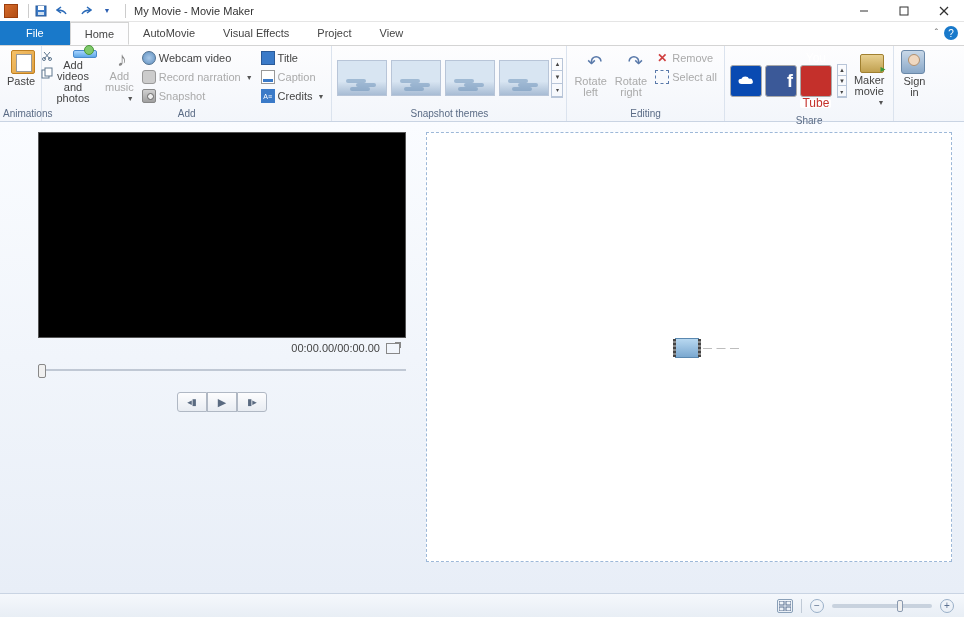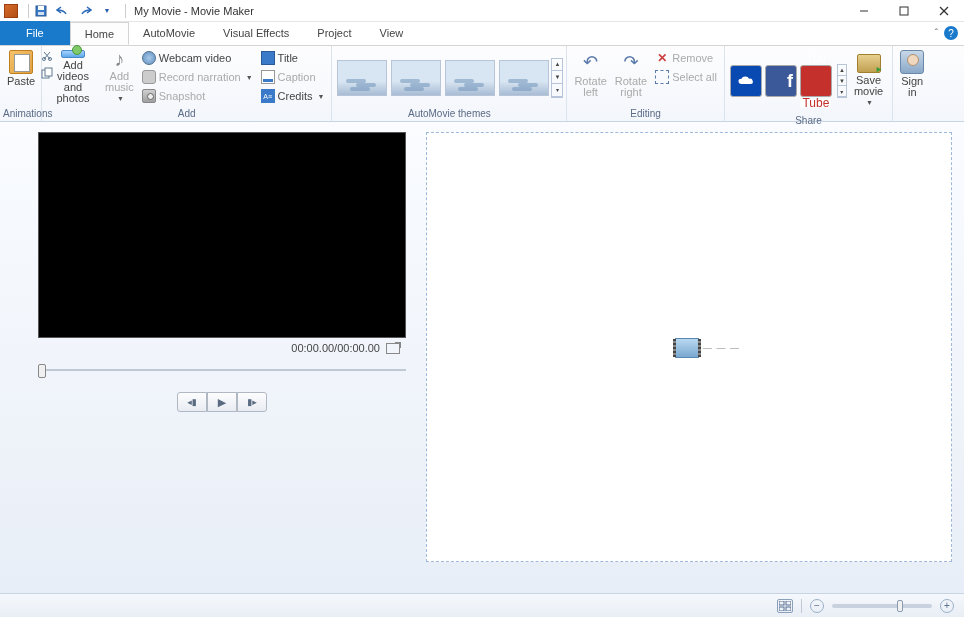--- a/index.html
+++ b/index.html
@@ -18,21 +18,21 @@
 .tabs .tab { padding: 4px 14px; color: #444; cursor: pointer; height: 23px; line-height: 15px; }
 .tabs .tab.active { border: 1px solid #d4d4d4; border-bottom: 1px solid #fdfdfe; background: #fdfdfe; }
 .tabs .help { position: absolute; right: 6px; top: 4px; display: flex; gap: 6px; align-items: center; }
 .tabs .help .chev { color: #666; font-size: 10px; cursor: pointer; }
 .tabs .help .qmark { width: 14px; height: 14px; border-radius: 50%; background: #1979ca; color: #fff; font-size: 10px; display: flex; align-items: center; justify-content: center; cursor: pointer; }
 
 .ribbon { height: 76px; background: linear-gradient(#fdfdfe,#f3f6fb); border-bottom: 1px solid #c9d4e3; display: flex; font-size: 11px; color: #444; }
 .group { border-right: 1px solid #dbe3ee; display: flex; flex-direction: column; padding: 2px 3px 0; }
 .group .body { flex: 1; display: flex; align-items: flex-start; }
 .group .label { text-align: center; font-size: 10px; color: #5a6b85; padding: 1px 0 2px; }
-.bigbtn { display: flex; flex-direction: column; align-items: center; justify-content: flex-start; padding: 2px 4px; cursor: pointer; text-align: center; line-height: 11px; height: 58px; }
+.bigbtn { display: flex; flex-direction: column; align-items: flex-end; justify-content: flex-start; padding: 2px 4px; cursor: pointer; text-align: center; line-height: 11px; height: 58px; }
 .bigbtn .ic { width: 24px; height: 24px; margin-bottom: 2px; }
 .smallcol { display: flex; flex-direction: column; gap: 1px; padding: 1px 2px; }
 .smallcol .row { display: flex; align-items: center; gap: 3px; height: 18px; padding: 0 2px; cursor: pointer; white-space: nowrap; }
 .smallcol .row.disabled { color: #aaa; cursor: default; }
 .smallcol .sic { width: 14px; height: 14px; flex-shrink: 0; }
 .drop { font-size: 7px; margin-left: 2px; color: #555; }
 
 
 .ic-paste { background: linear-gradient(135deg,#f5c26a,#e0a040); border: 1px solid #c08020; border-radius: 2px; position: relative; }
 .ic-paste::after { content:""; position:absolute; top:3px; left:4px; width:14px; height:16px; background:#fff; border:1px solid #999; }
@@ -234,21 +234,21 @@
       <div class="theme"></div>
       <div class="theme"></div>
       <div class="theme"></div>
       <div class="theme"></div>
       <div class="themescroll">
         <div>▲</div>
         <div>▼</div>
         <div>▾</div>
       </div>
     </div>
-    <div class="label">AutoMovie themes</div>
+    <div class="label">Snapshot themes</div>
   </div>
 
   <div class="group">
     <div class="body">
       <div class="bigbtn" style="color:#aaa;">
         <div class="ic ic-rotl">↶</div>
         <span style="white-space:pre-line;">Rotate
 left</span>
       </div>
       <div class="bigbtn" style="color:#aaa;">
@@ -282,21 +282,21 @@
           <span>You</span>
           <span style="background:#fff;color:#c4302b;padding:0 2px;border-radius:2px;">Tube</span>
         </div>
       <div class="sharescroll">
         <div>▲</div>
         <div>▼</div>
         <div>▾</div>
       </div>
       <div class="bigbtn">
         <div class="ic ic-save"></div>
-        <span style="white-space:pre-line;">Save
+        <span style="white-space:pre-line;">Maker
 movie</span>
         <span class="drop">▼</span>
       </div>
     </div>
     <div class="label">Share</div>
   </div>
 
   <div class="group" style="border-right:none;">
     <div class="body">
       <div class="bigbtn">

